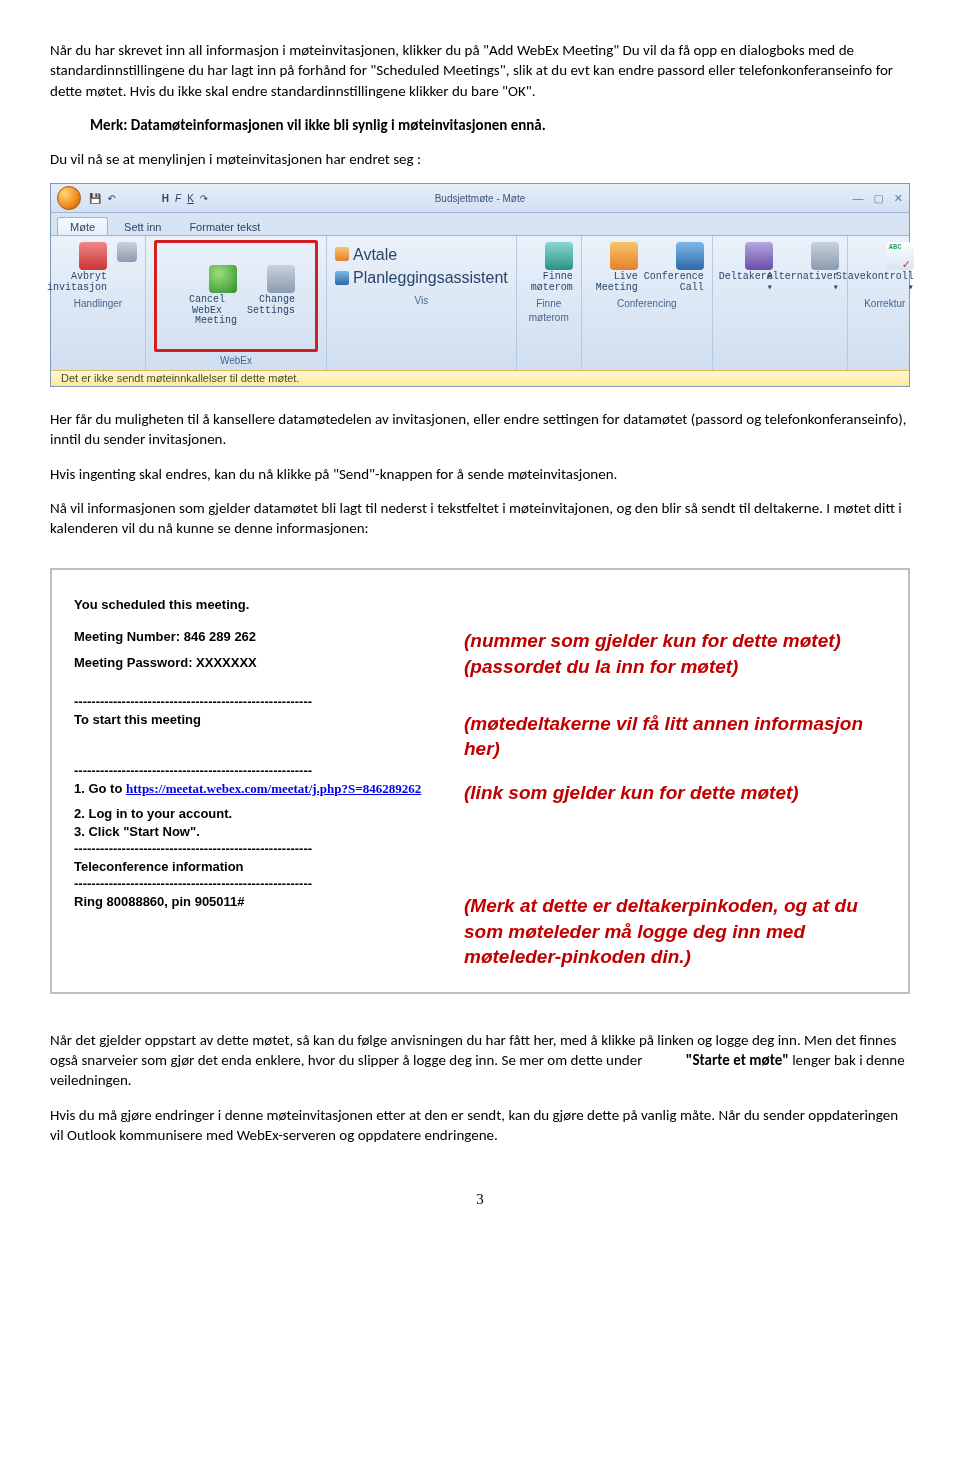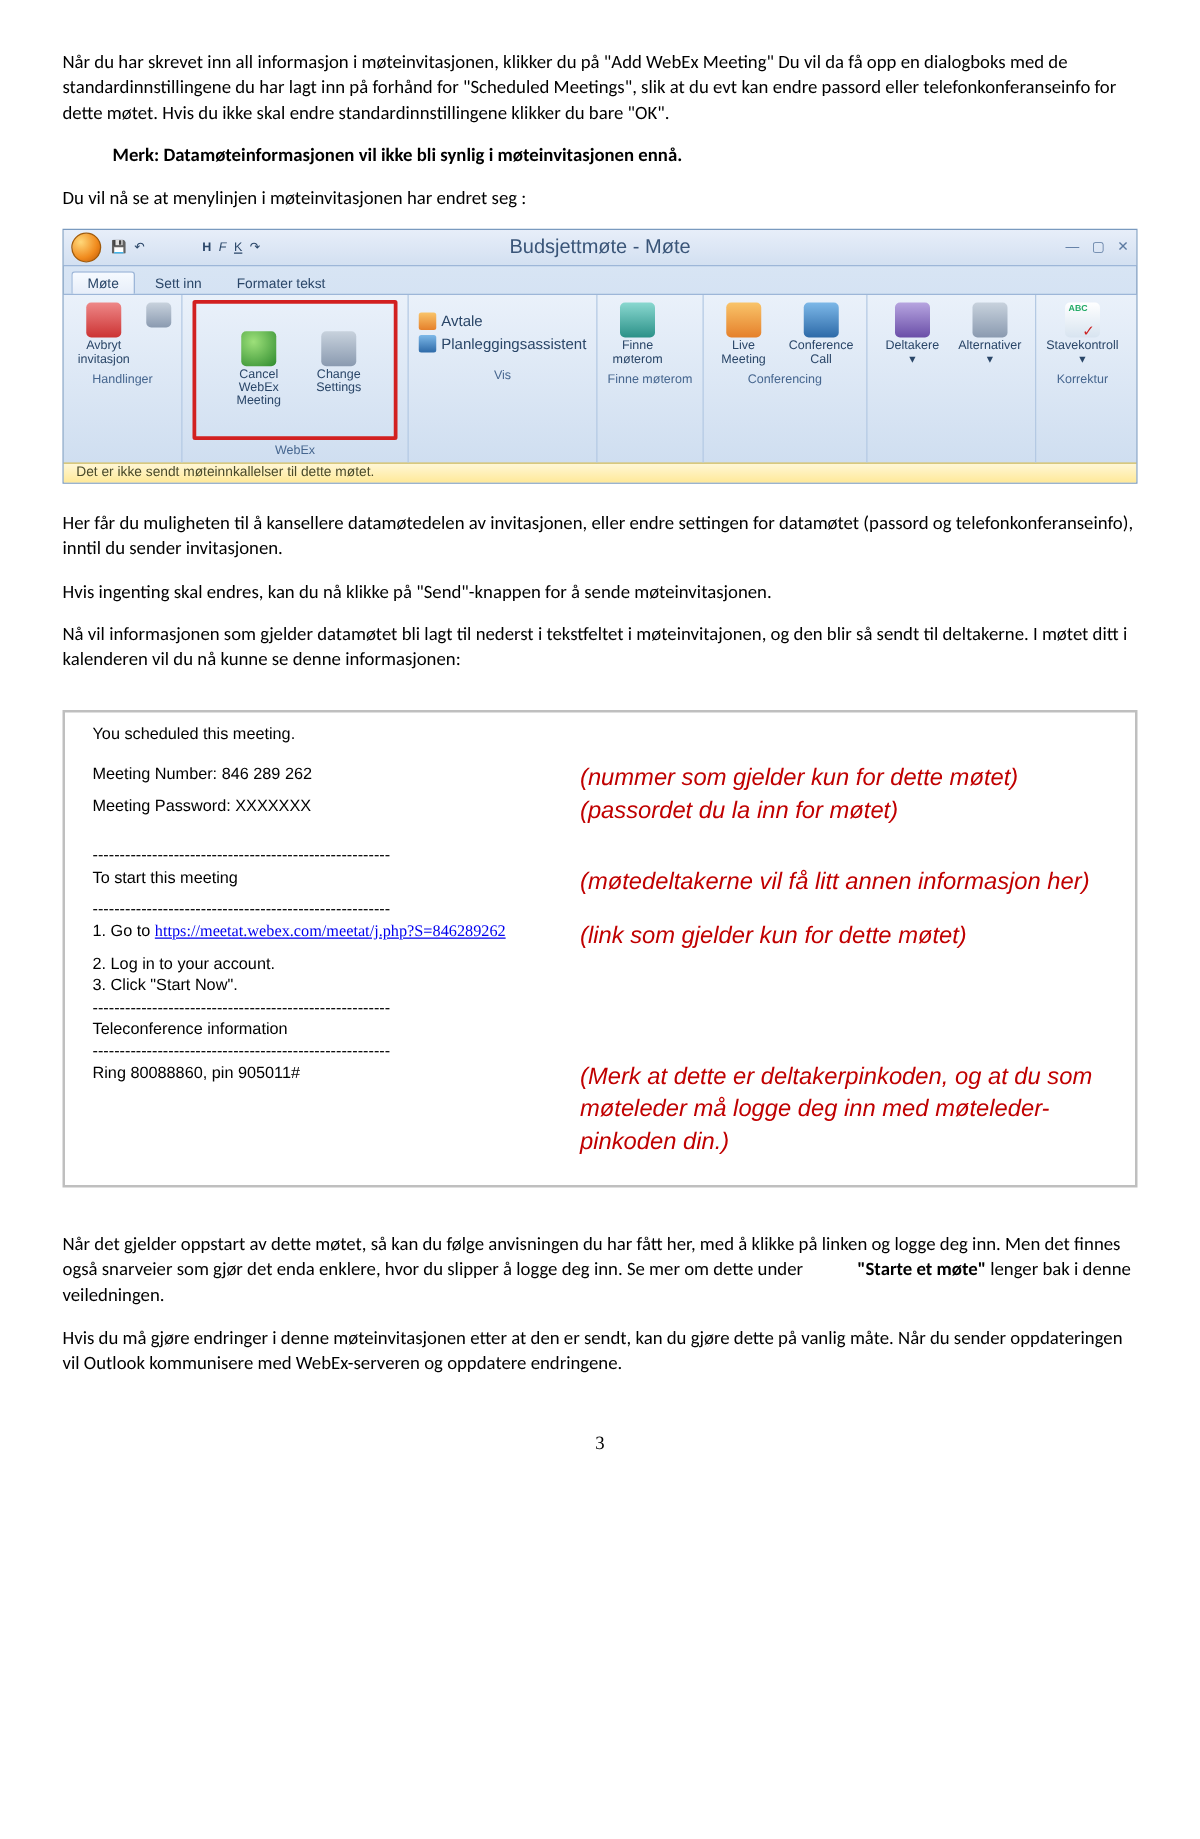--- a/index.html
+++ b/index.html
@@ -11,22 +11,23 @@
     width: 860px;
     line-height: 1.35;
   }
   p { margin: 0 0 14px 0; }
   .bold { font-weight: bold; margin-left: 40px; }
   .verdana { font-family: Verdana, Arial, sans-serif; font-size: 13px; }
   .red-italic { color: #c00000; font-style: italic; font-family: Verdana, Arial, sans-serif; font-size: 19px; }
   .link { color: #0000EE; text-decoration: underline; font-family: 'Times New Roman', serif; }
   .info-box {
     border: 2px solid #bfbfbf;
-    padding: 8px 22px 22px 22px;
+    padding: 26px 22px 22px 22px;
     margin: 30px 0 36px 0;
+    font-weight: bold;
   }
   .info-row { display: flex; }
   .info-left { width: 390px; }
   .info-right { flex: 1; }
   .page-num { text-align: center; margin-top: 44px; font-family: 'Times New Roman', serif; }
 
   
   .ribbon-wrap {
     border: 1px solid #7a9abf;
     background: linear-gradient(#dbe7f5, #c4d6ee);
@@ -48,21 +49,21 @@
     background: radial-gradient(circle at 30% 30%, #ffd87a, #f08a1d 60%, #b95406);
     border: 1px solid #a05a0a;
     margin-right: 8px;
   }
   .qat { display: flex; gap: 6px; align-items: center; }
   .qat span { font-size: 10px; color: #2a4668; }
   .title-center {
     position: absolute;
     left: 0; right: 0;
     text-align: center;
-    font-size: 16px;
+    font-size: 10px;
     color: #3a5578;
     pointer-events: none;
   }
   .win-controls { margin-left: auto; display: flex; gap: 10px; color: #5c7aa1; }
   .tabs-row { display: flex; align-items: flex-end; height: 22px; padding-left: 6px; gap: 4px; border-bottom: 1px solid #9db6d8; }
   .tab { padding: 2px 12px 0 12px; color: #2a4668; }
   .tab.active {
     background: linear-gradient(#f6faff, #e7eef9);
     border: 1px solid #9db6d8;
     border-bottom: none;
@@ -70,31 +71,31 @@
   }
   .groups-row { display: flex; background: linear-gradient(#eaf1fa, #cfdef0); }
   .group {
     border-right: 1px solid #b4c9e3;
     padding: 4px 8px 0 8px;
     display: flex;
     flex-direction: column;
   }
   .group-items { display: flex; gap: 10px; }
   .big-btn {
-    display: flex; flex-direction: column; align-items: center;
+    display: flex; flex-direction: column; align-items: flex-end;
     width: 48px; text-align: center; line-height: 1.05; font-size: 10px;
-    color: #2a4668; padding: 2px 0;
+    color: #2a4668; padding: 2px 0; font-family: Liberation Mono, monospace;
   }
   .big-btn .ico { width: 28px; height: 28px; border-radius: 4px; margin-bottom: 2px; }
   .group-label {
     text-align: center; font-size: 10px; color: #46668f;
     margin-top: 2px; padding-bottom: 3px;
   }
   .pill-col { display: flex; flex-direction: column; gap: 2px; justify-content: center; }
-  .pill { display: flex; align-items: center; gap: 4px; font-size: 12px; color: #2a4668; }
+  .pill { display: flex; align-items: center; gap: 4px; font-size: 16px; color: #2a4668; }
   .pill .sm-ico { width: 14px; height: 14px; border-radius: 2px; }
   .hl {
     border: 3px solid #d22020;
     padding: 20px;
     border-radius: 2px;
   }
   .status-bar {
     background: linear-gradient(#fff7d6, #ffe999);
     border-top: 1px solid #d9c15a;
     padding: 0 10px;

